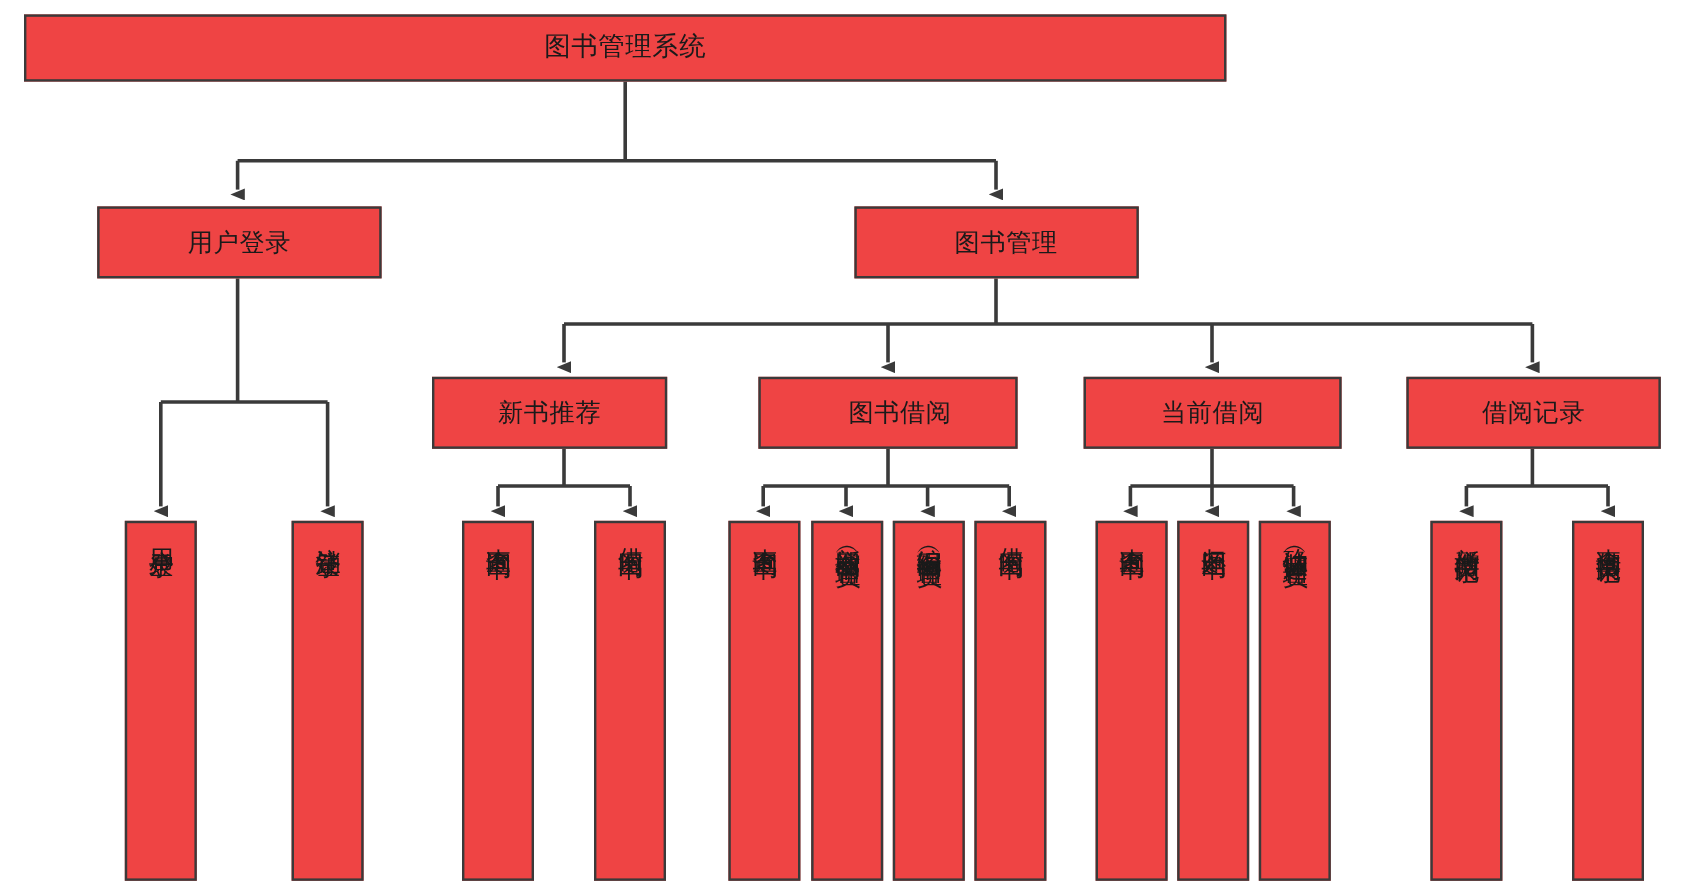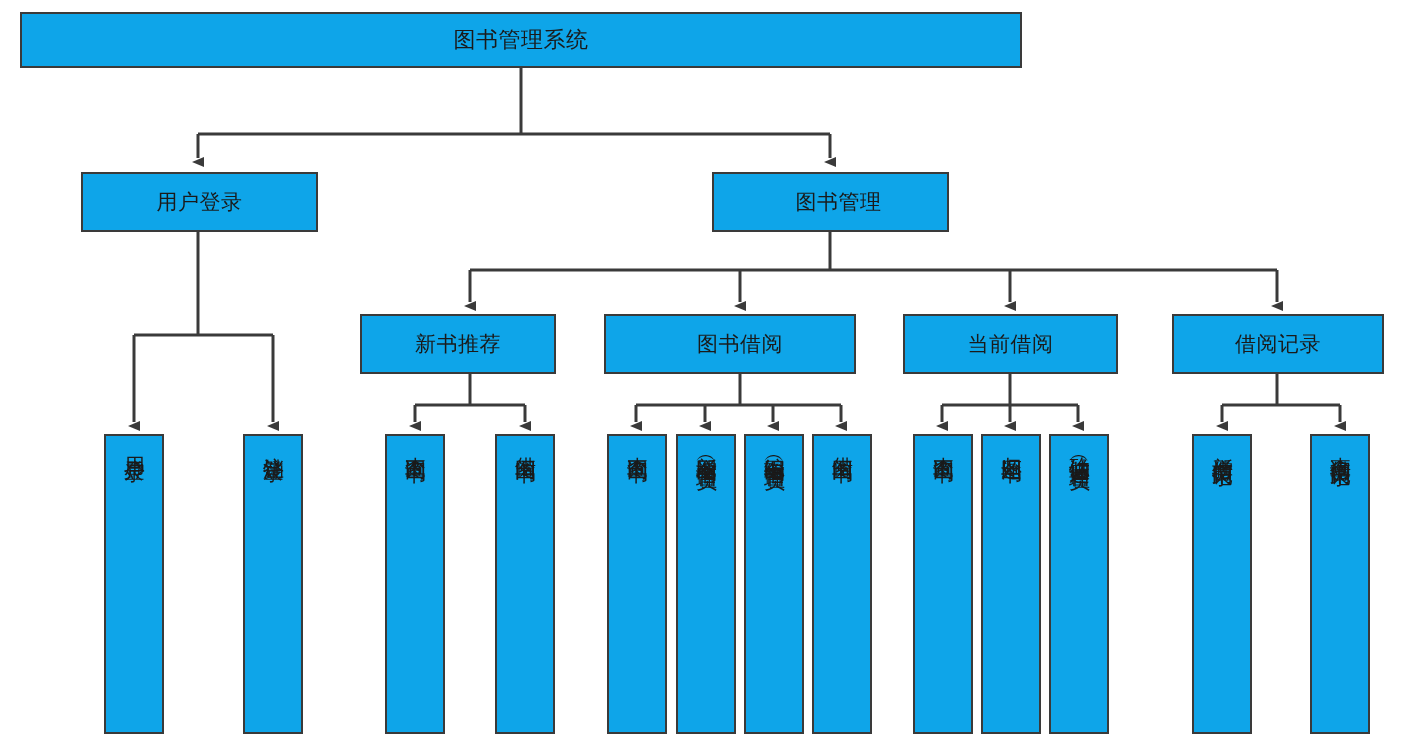--- a/index.html
+++ b/index.html
@@ -23,21 +23,21 @@
     left: 0;
     top: 0;
     width: 1405px;
     height: 747px;
     pointer-events: none;
   }
   .node {
     position: absolute;
     box-sizing: border-box;
     border: 2px solid #3a3a3a;
-    background: #0ea5e9;
+    background: #ef4444;
     display: flex;
     align-items: center;
     justify-content: center;
     color: #1a1a1a;
   }
   .node-label {
     display: block;
     text-align: center;
     line-height: 1.05;
     white-space: nowrap;
@@ -135,21 +135,21 @@
   <div class="node horiz" style="left:81px; top:172px; width:237px; height:60px;">
     <span class="node-label">用户登录</span>
   </div>
   <div class="node horiz" style="left:712px; top:172px; width:237px; height:60px;padding-left:16px;">
     <span class="node-label">图书管理</span>
   </div>
 
   <div class="node horiz" style="left:360px; top:314px; width:196px; height:60px;">
     <span class="node-label">新书推荐</span>
   </div>
-  <div class="node horiz" style="left:604px; top:314px; width:252px; height:60px;padding-left:20px;">
+  <div class="node horiz" style="left:632px; top:314px; width:216px; height:60px;padding-left:20px;">
     <span class="node-label">图书借阅</span>
   </div>
   <div class="node horiz" style="left:903px; top:314px; width:215px; height:60px;">
     <span class="node-label">当前借阅</span>
   </div>
   <div class="node horiz" style="left:1172px; top:314px; width:212px; height:60px;">
     <span class="node-label">借阅记录</span>
   </div>
 
   <div class="node vert" style="left:104px; top:434px; width:60px; height:300px;">

